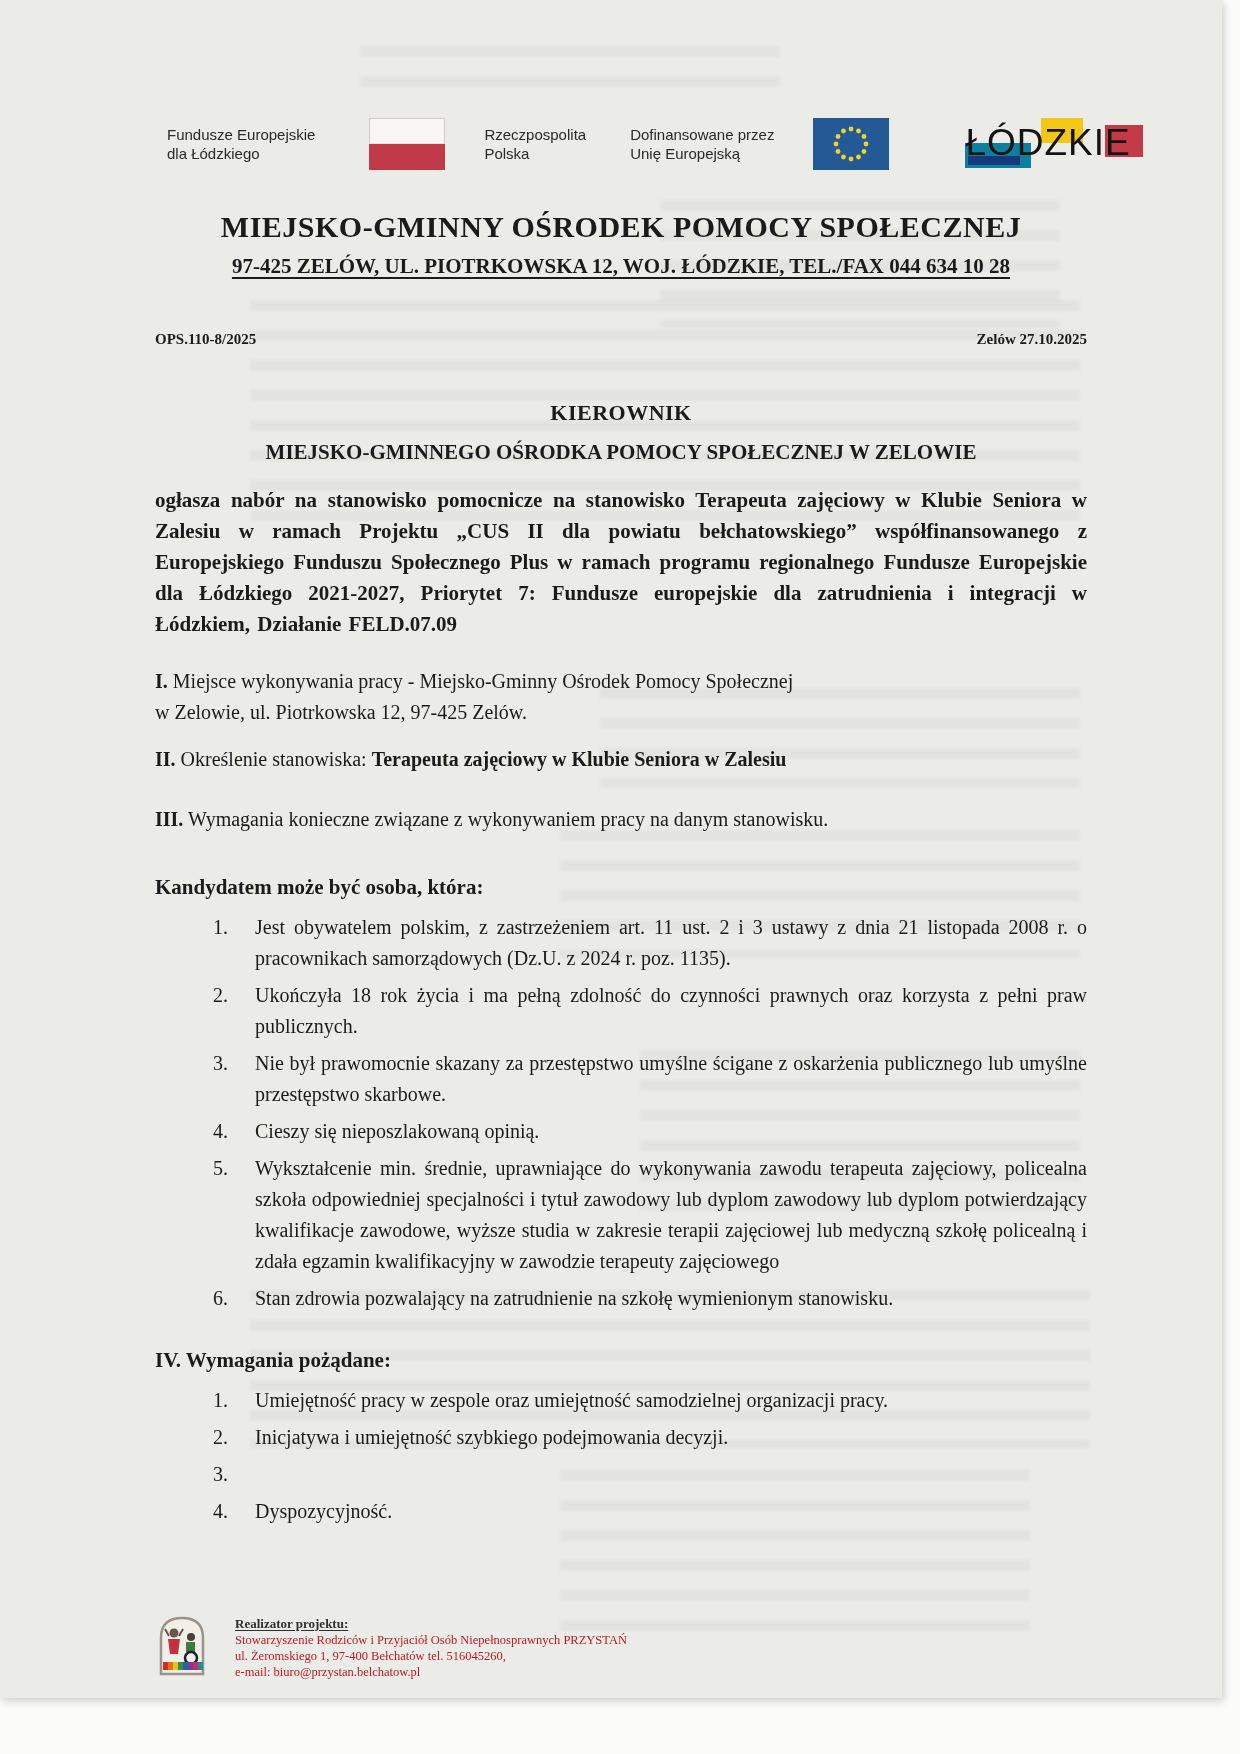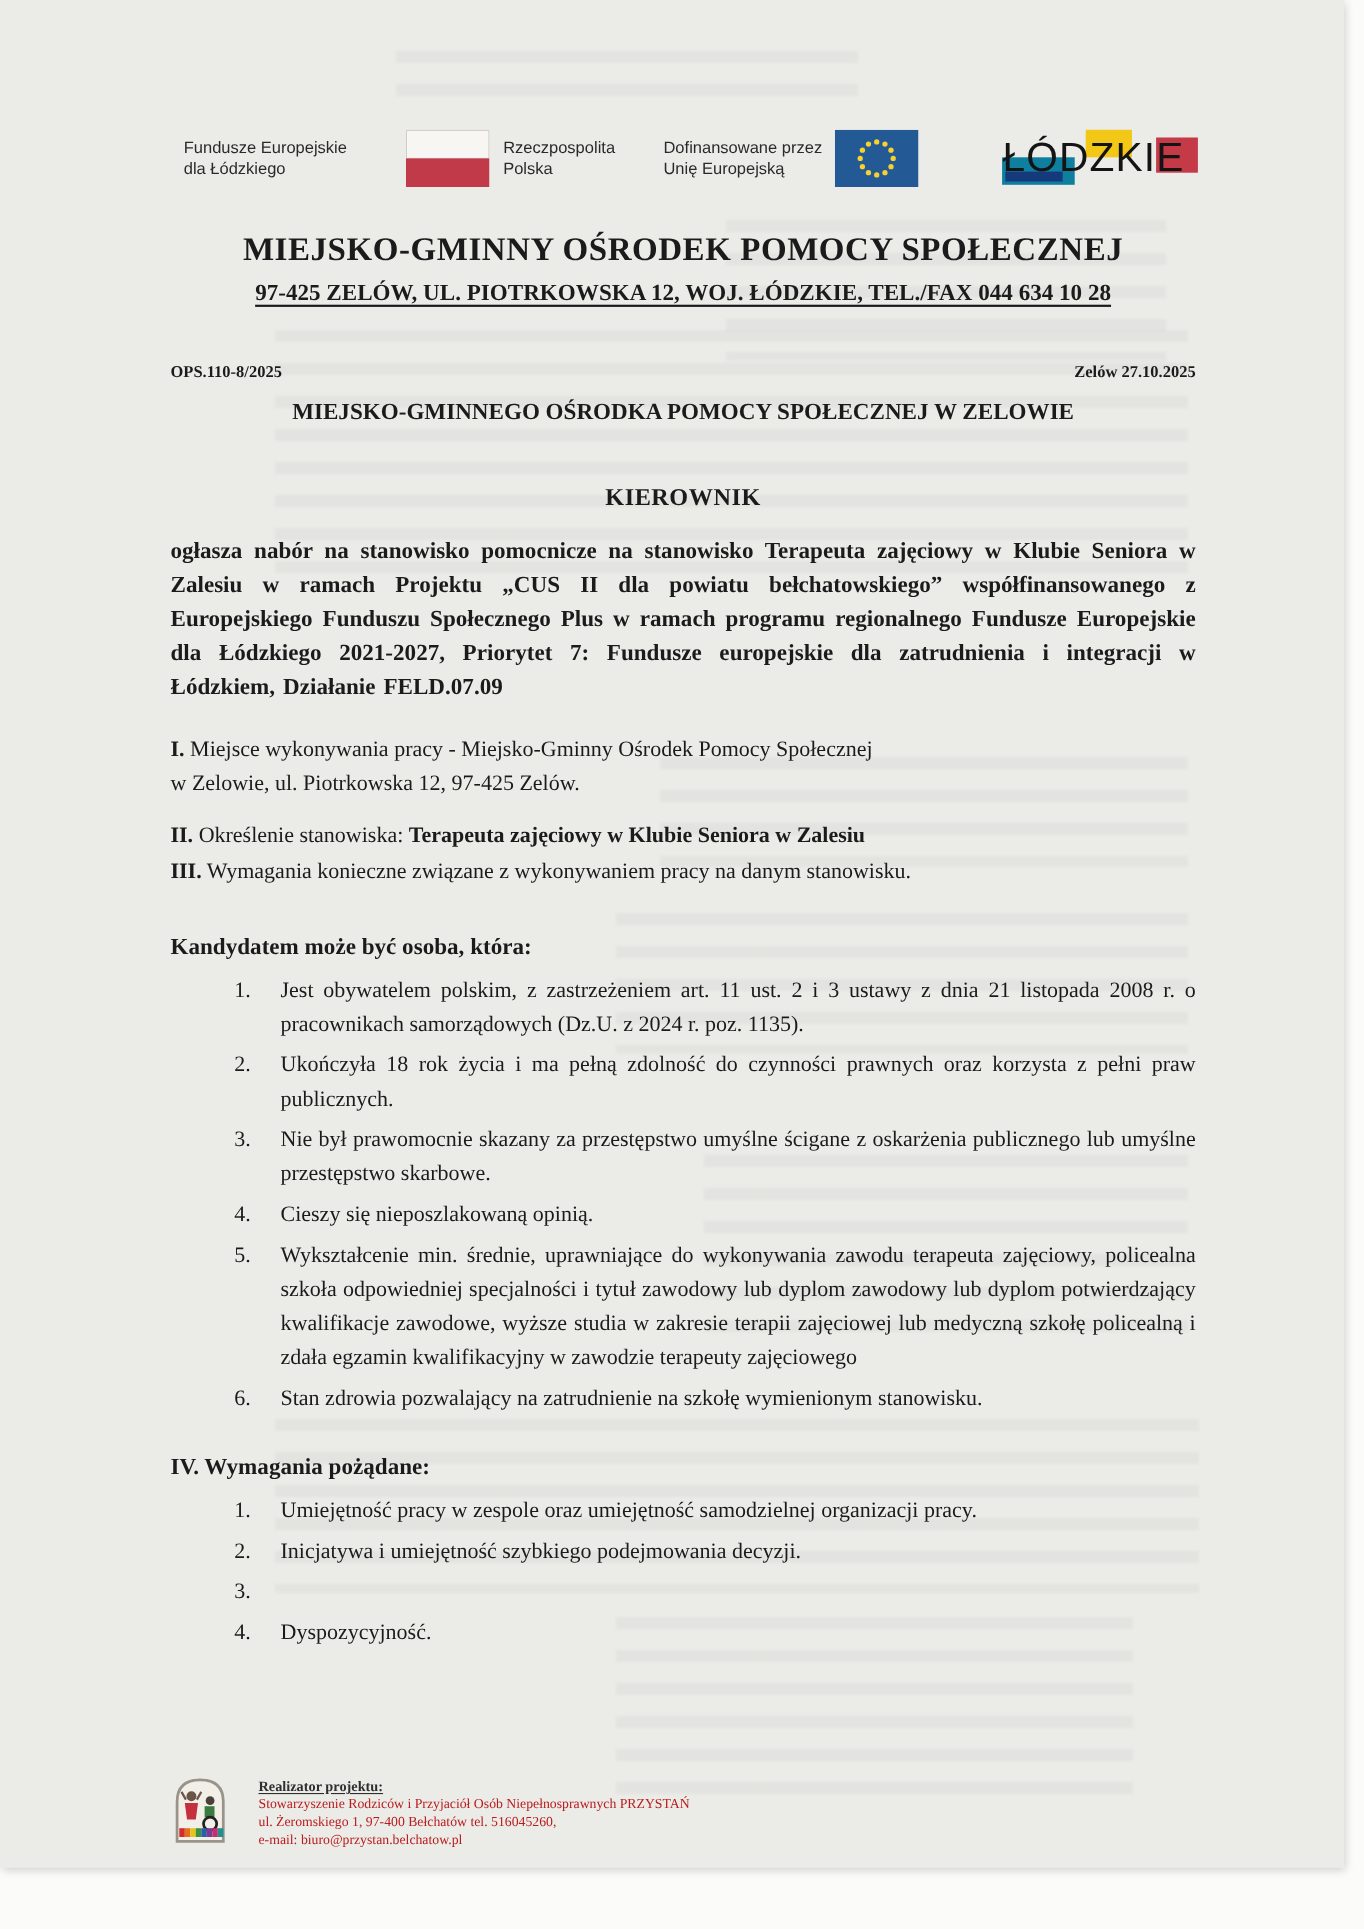--- a/index.html
+++ b/index.html
@@ -18,21 +18,21 @@
   
   .ghost{
     position:absolute; z-index:0; filter:blur(1.5px); opacity:.5;
     background:repeating-linear-gradient(to bottom,
       rgba(110,110,110,.13) 0 11px, rgba(110,110,110,0) 11px 30px);
   }
   .content{position:relative; z-index:2; padding:100px 135px 0 155px;}
 
   
   .logos{display:flex; align-items:center; height:88px;}
-  .logo-block{display:flex; align-items:center;}
+  .logo-block{display:flex; align-items:center;gap:27px;}
   .logo-text{
     font-family:"Liberation Sans", sans-serif; font-weight:400;
     font-size:15px; line-height:19px; color:#2a2a2a; white-space:nowrap;
   }
   .fe-flag{margin-right:12px;}
   .pl-block{margin-left:54px;}
   .pl-flag{margin-right:12px;}
   .eu-block{margin-left:44px;}
   .eu-flag{margin-left:12px;}
   .hdr-sep{width:2px;height:56px;background:#1d1d1d;margin:0 36px 0 40px;}
@@ -64,21 +64,21 @@
   .org-line{margin-top:14px;font-size:21px;}
   .intro{
     margin-top:20px;font-weight:700;font-size:21px;line-height:31px;
     text-align:justify;word-spacing:2px;
   }
 
   
   .section{font-size:20px;line-height:31px;}
   .s1{margin-top:26px;white-space:pre-line;}
   .s2{margin-top:16px;}
-  .s3{margin-top:2px;}
+  .s3{margin-top:29px;}
   .sec-label{font-weight:700;}
   .s2 .bold-part{font-weight:700;}
   .list-heading{margin-top:40px;font-weight:700;font-size:21px;}
   .num-list{margin-top:12px;}
   .li{display:flex;margin-top:6px;font-size:20px;line-height:31px;}
   .li .num{flex:none;width:42px;margin-left:58px;}
   .li .txt{flex:1;text-align:justify;}
   .h4{margin-top:34px;font-weight:700;font-size:21px;}
 
   
@@ -171,22 +171,22 @@
     </div>
 
     <div class="doc-title">MIEJSKO-GMINNY OŚRODEK POMOCY SPOŁECZNEJ</div>
     <div class="doc-address">97-425 ZELÓW, UL. PIOTRKOWSKA 12, WOJ. ŁÓDZKIE, TEL./FAX 044 634 10 28</div>
 
     <div class="ref-row">
       <span>OPS.110-8/2025</span>
       <span>Zelów 27.10.2025</span>
     </div>
 
+    <div class="center-b kierownik">KIEROWNIK</div>
     <div class="center-b org-line">MIEJSKO-GMINNEGO OŚRODKA POMOCY SPOŁECZNEJ W ZELOWIE</div>
-    <div class="center-b kierownik">KIEROWNIK</div>
 
     <div class="intro">ogłasza nabór na stanowisko pomocnicze na stanowisko Terapeuta zajęciowy w Klubie Seniora w Zalesiu w ramach Projektu „CUS II dla powiatu bełchatowskiego” współfinansowanego z Europejskiego Funduszu Społecznego Plus w ramach programu regionalnego Fundusze Europejskie dla Łódzkiego 2021-2027, Priorytet 7: Fundusze europejskie dla zatrudnienia i integracji w Łódzkiem, Działanie FELD.07.09</div>
 
     <div class="section s1"><span class="sec-label">I.</span> <span>Miejsce wykonywania pracy - Miejsko-Gminny Ośrodek Pomocy Społecznej
 w Zelowie, ul. Piotrkowska 12, 97-425 Zelów.</span></div>
 
     <div class="section s2"><span class="sec-label">II.</span> <span>Określenie stanowiska:</span> <span class="bold-part">Terapeuta zajęciowy w Klubie Seniora w Zalesiu</span></div>
 
     <div class="section s3"><span class="sec-label">III.</span> <span>Wymagania konieczne związane z wykonywaniem pracy na danym stanowisku.</span></div>
 

